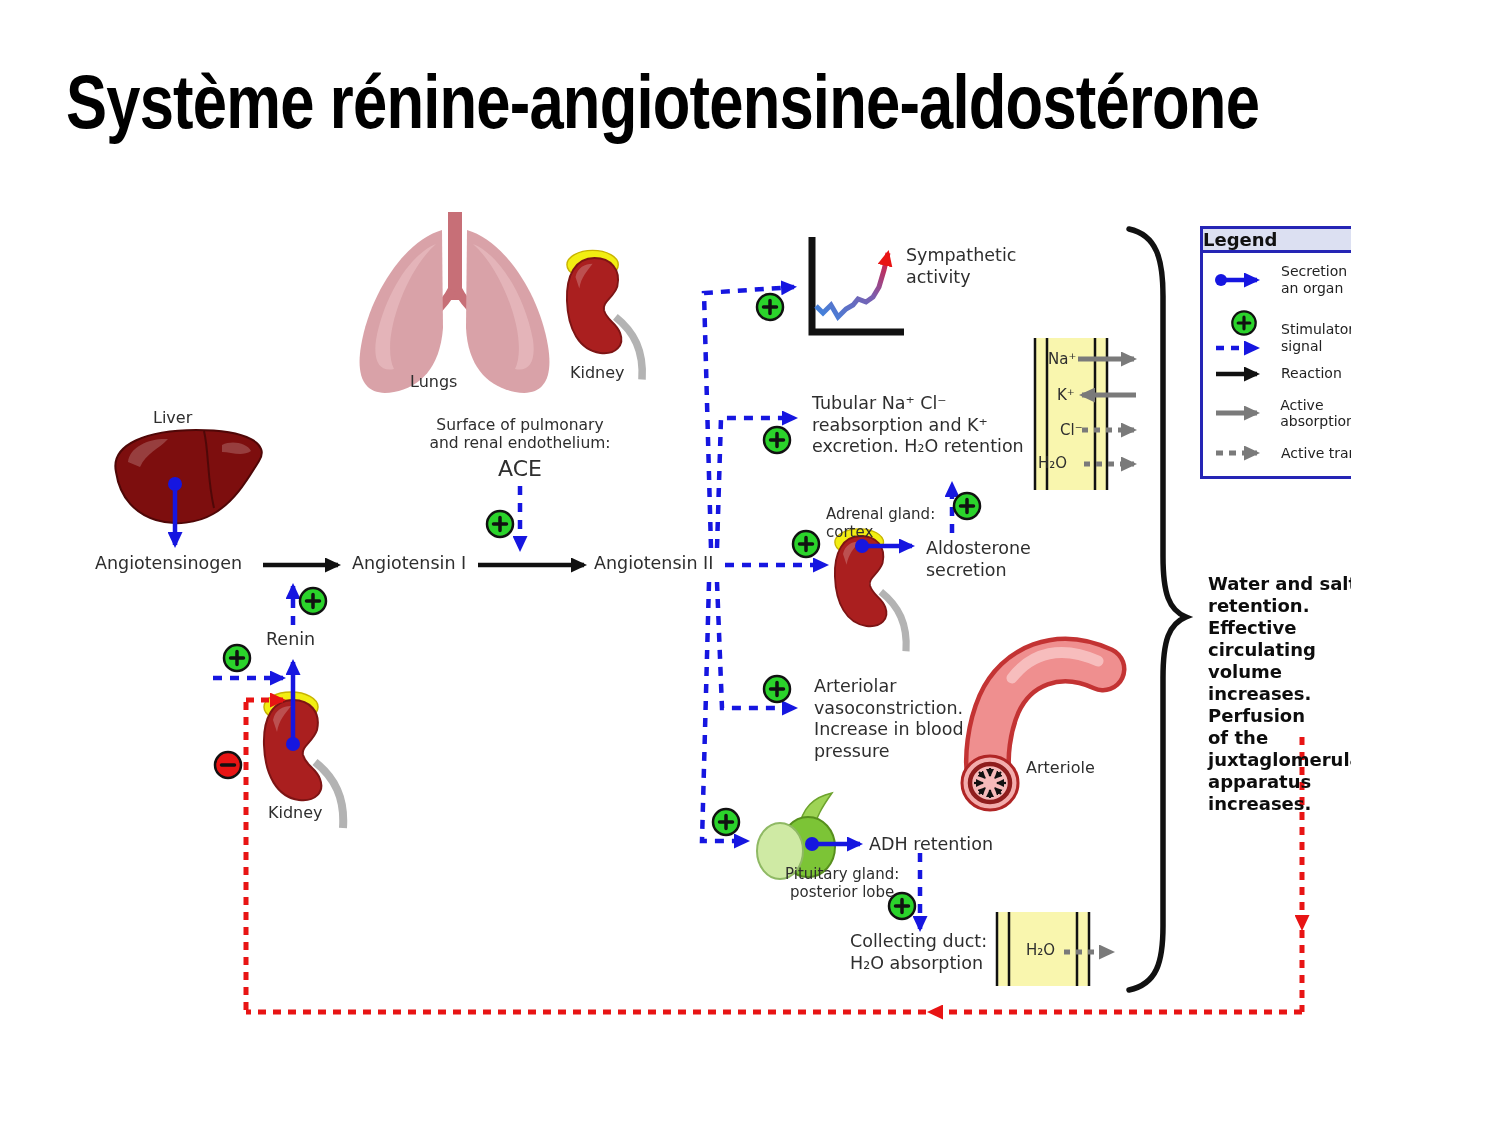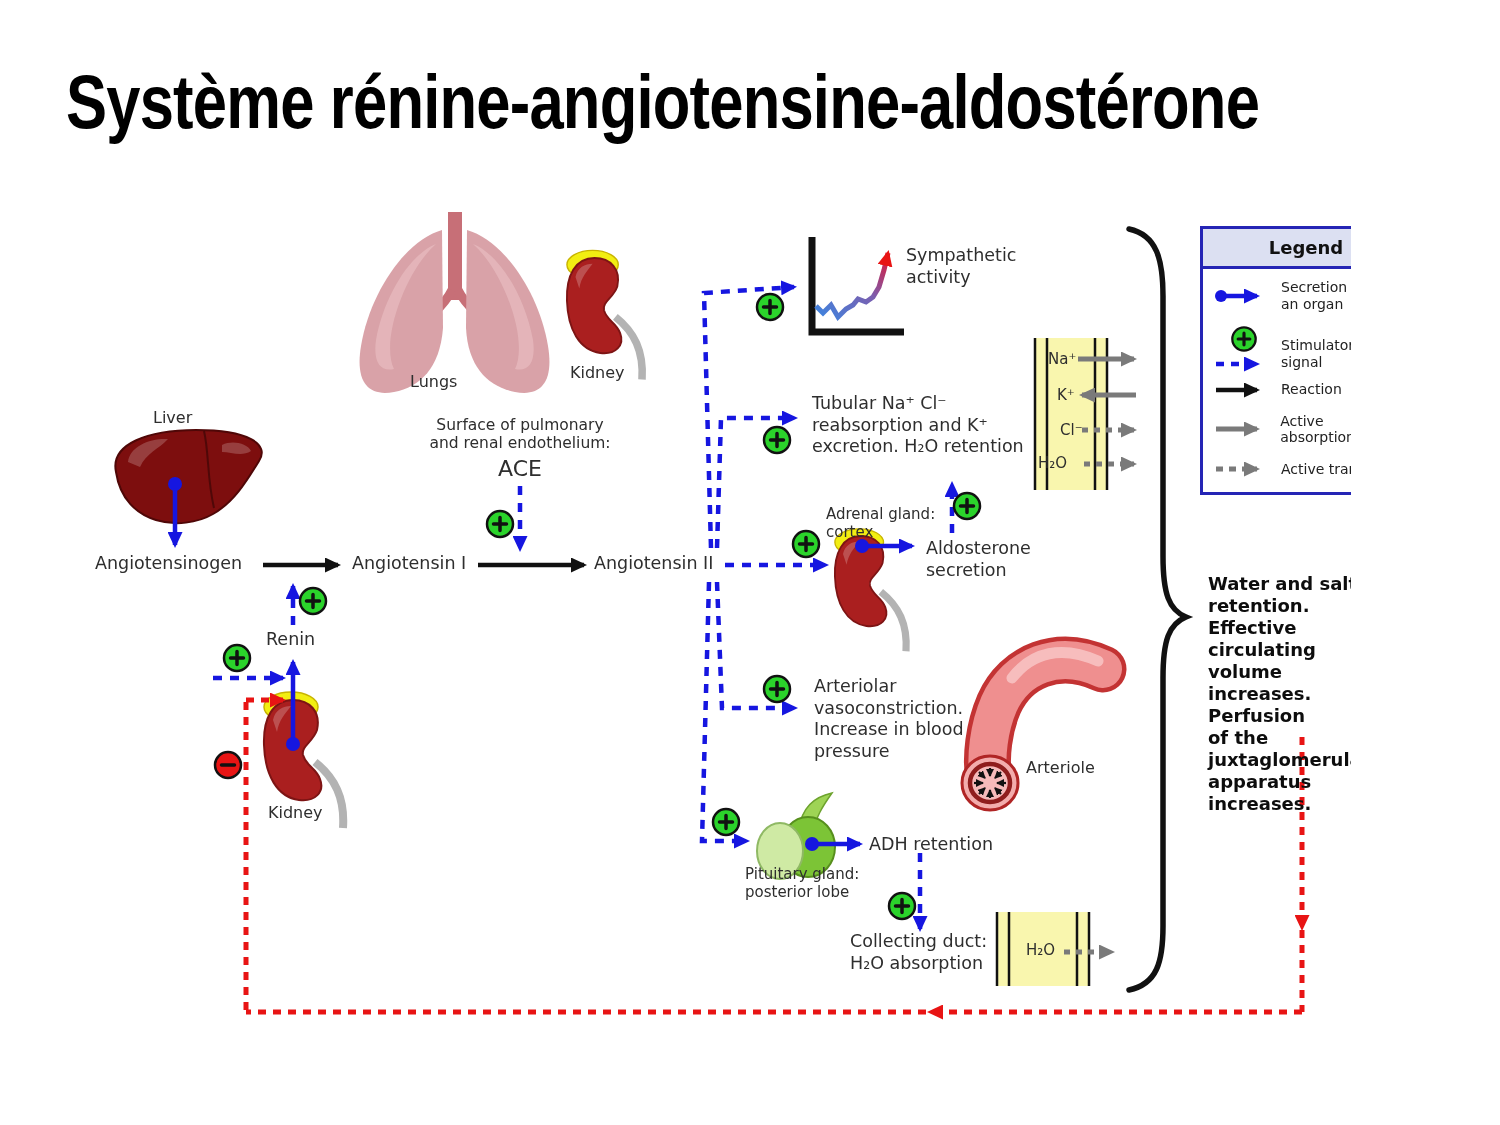--- a/index.html
+++ b/index.html
@@ -14,22 +14,22 @@
   .org{font-size:16px;}
   .ion{position:absolute;color:#2e2e2e;font-size:15px;z-index:5;}
   .center{text-align:center;}
   .bold-out{font-weight:700;color:#0d0d0d;font-size:18px;line-height:1.22;}
   .credit{position:absolute;left:1416px;top:1014px;transform:rotate(-90deg);
           transform-origin:0 0;font-size:15px;color:#b9b9b9;letter-spacing:.5px;
           white-space:nowrap;z-index:5;}
   
   .legend{position:absolute;left:1200px;top:226px;width:206px;border:3px solid #2525b5;
           background:#fff;z-index:6;}
-  .legend-title{background:#dce0f2;border-bottom:3px solid #2525b5;text-align:center;
-          font-weight:700;font-size:18px;color:#111;padding:8px 0;}
+  .legend-title{background:#dce0f2;border-bottom:3px solid #2525b5;
+          font-weight:700;font-size:18px;color:#111;padding:0 0;}
   .legend-body{padding:10px 8px 12px 10px;}
   .legend-row{display:flex;gap:10px;align-items:center;margin-bottom:12px;}
   .legend-row.tall{align-items:flex-end;margin-bottom:8px;}
   .lg-label{font-size:14px;line-height:1.2;color:#222;white-space:pre-line;}
   .legend-row.tall .lg-label{margin-bottom:2px;}
   svg{display:block;}
 </style>
 </head>
 <body>
 
@@ -237,21 +237,21 @@
   <div class="lbl sm" style="left:826px;top:506px;">Adrenal gland:
 cortex</div>
   <div class="lbl" style="left:926px;top:538px;">Aldosterone
 secretion</div>
   <div class="lbl" style="left:814px;top:676px;">Arteriolar
 vasoconstriction.
 Increase in blood
 pressure</div>
   <div class="lbl org" style="left:1026px;top:758px;">Arteriole</div>
   <div class="lbl" style="left:869px;top:834px;">ADH retention</div>
-  <div class="lbl sm" style="left:745px;top:866px;">Pituitary gland:
+  <div class="lbl sm" style="left:785px;top:866px;text-align:center;">Pituitary gland:
 posterior lobe</div>
   <div class="lbl" style="left:850px;top:931px;">Collecting duct:
 H₂O absorption</div>
   <div class="lbl bold-out" style="left:1208px;top:573px;">Water and salt
 retention. Effective
 circulating volume
 increases. Perfusion
 of the juxtaglomerular
 apparatus increases.</div>
 

